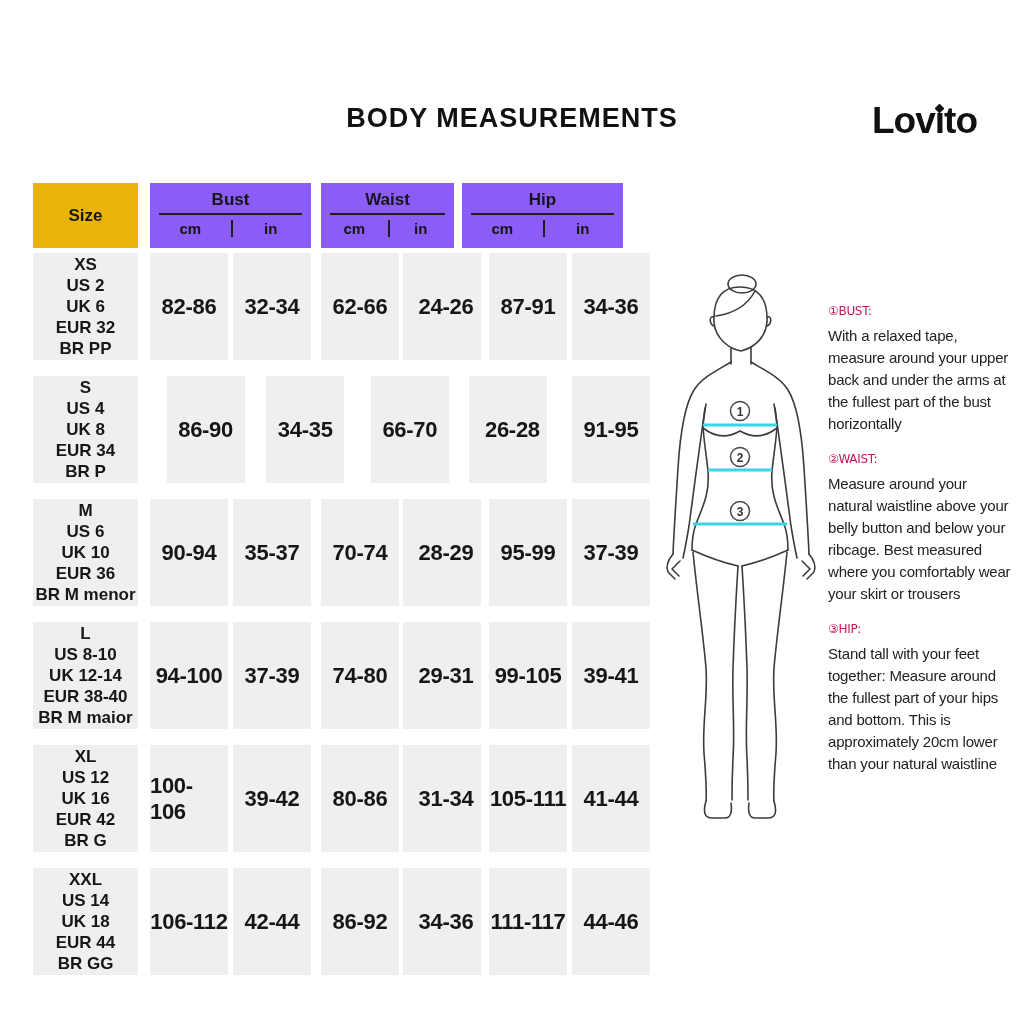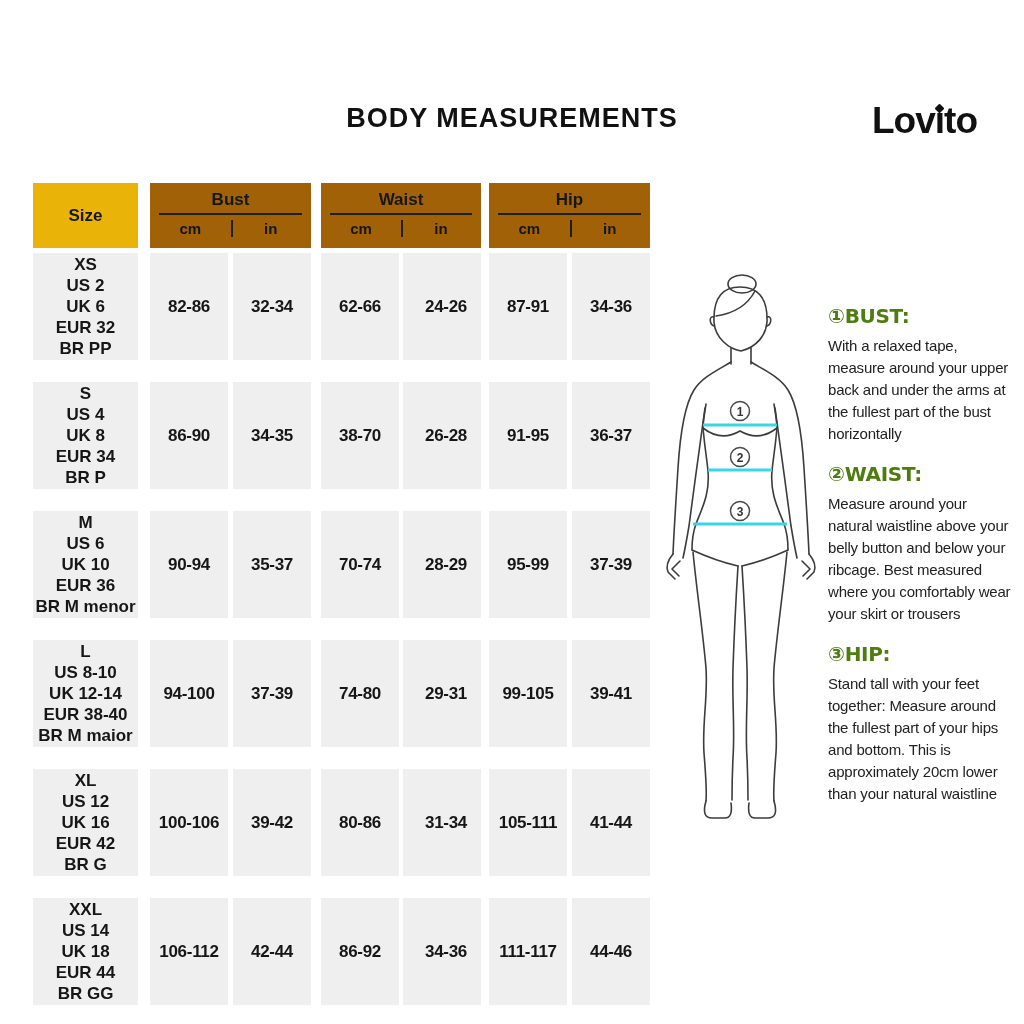--- a/index.html
+++ b/index.html
@@ -24,50 +24,50 @@
     background:#111; transform:rotate(45deg); border-radius:1px;
   }
 
   
   .size-table { position:absolute; left:33px; top:183px; width:617px; }
   .thead { display:flex; height:65px; margin-bottom:5px; }
   .hcell-size {
     width:105px; background:#eab308; display:flex; align-items:center; justify-content:center;
     font-size:17px; font-weight:bold;
   }
-  .hgroup { background:#a16207; padding-top:7px; }
+  .hgroup { background:#8b5cf6; padding-top:7px; }
   .hgroup.bust { width:161px; margin-left:12px; }
-  .hgroup.waist { width:160px; margin-left:10px; }
+  .hgroup.waist { width:133px; margin-left:10px; }
   .hgroup.hip { width:161px; margin-left:8px; }
   .hlabel { text-align:center; font-size:17px; font-weight:bold; height:21px; }
   .hrule { height:2px; background:#1e1e1e; margin:2px 9px 0 9px; }
   .hunits { position:relative; display:flex; height:30px; }
   .hunit { width:50%; text-align:center; font-size:15px; font-weight:bold; line-height:28px; }
   .hdivider { position:absolute; left:50%; top:5px; width:2px; height:17px; background:#1e1e1e; }
 
-  .trow { display:flex; height:107px; margin-bottom:22px;justify-content:space-between; }
+  .trow { display:flex; height:107px; margin-bottom:16px;justify-content:space-between; }
   .cell {
     background:#efefef; display:flex; align-items:center; justify-content:center;
     font-weight:bold;
   }
   .cell.size {
     width:105px; font-size:17px; line-height:21px; text-align:center; white-space:pre-line;
   }
-  .cell.val { width:78px; font-size:17px; letter-spacing:-0.3px; }
+  .cell.val { width:78px; font-size:22px; letter-spacing:-0.3px; }
   .ml12 { margin-left:12px; } .ml10 { margin-left:10px; }
   .ml8 { margin-left:8px; } .ml5 { margin-left:5px; } .ml4 { margin-left:4px;padding-left:8px; }
 
   
   .figure { position:absolute; left:660px; top:258px; width:170px; height:580px; }
 
   
   .guide { position:absolute; left:828px; top:304px; width:185px; }
   .guide-section { margin-bottom:17px; }
   .guide-heading {
-    font-size:20px; font-weight:bold; margin-bottom:7px; color:#4d7c0f;
+    font-size:12px; font-weight:normal; margin-bottom:7px; color:#be185d;
     font-family:"DejaVu Sans","Liberation Sans",sans-serif; letter-spacing:-0.3px;
   }
   .guide-body { font-size:15px; line-height:22px; color:#222; letter-spacing:-0.2px; }
 </style>
 </head>
 <body>
 
 <div class="page">
 
   <div class="title">BODY MEASUREMENTS</div>
@@ -125,24 +125,23 @@
     </div>
 
     <div class="trow">
       <div class="cell size">S
 US 4
 UK 8
 EUR 34
 BR P</div>
       <div class="cell val ml12">86-90</div>
       <div class="cell val ml5">34-35</div>
-      <div class="cell val ml10">38-70</div>
+      <div class="cell val ml10">66-70</div>
       <div class="cell val ml4">26-28</div>
       <div class="cell val ml8">91-95</div>
-      <div class="cell val ml5">36-37</div>
     </div>
 
     <div class="trow">
       <div class="cell size">M
 US 6
 UK 10
 EUR 36
 BR M menor</div>
       <div class="cell val ml12">90-94</div>
       <div class="cell val ml5">35-37</div>

